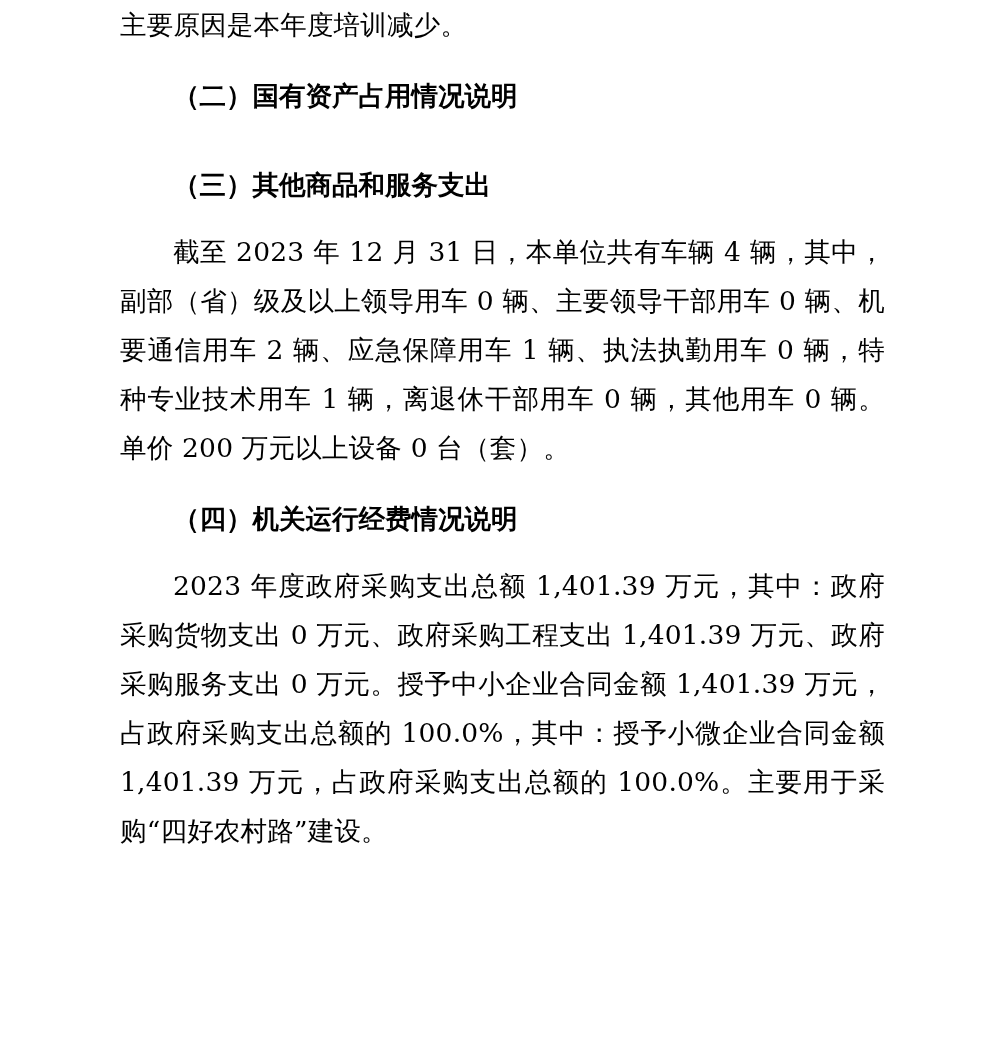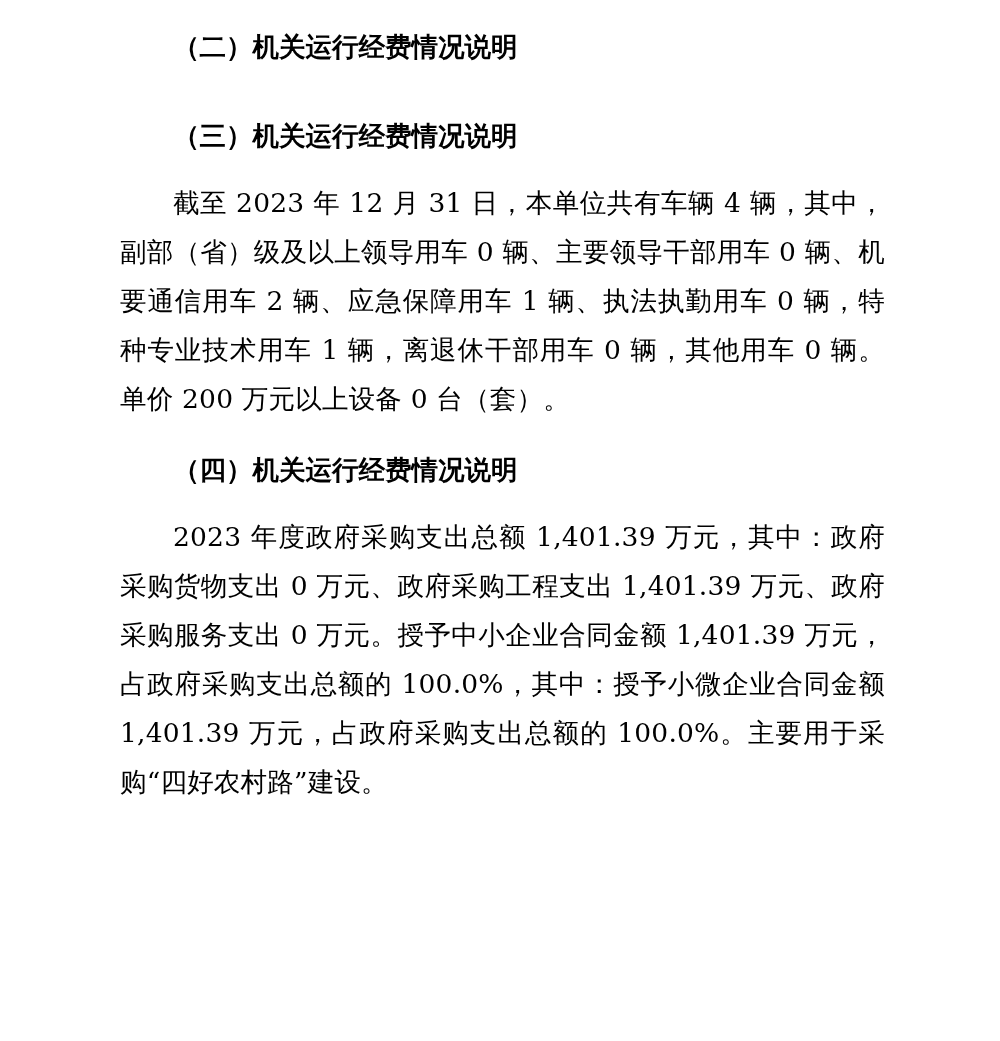--- a/index.html
+++ b/index.html
@@ -49,31 +49,32 @@
   }
   .gap-sm {
     height: 18px;
   }
 </style>
 </head>
 <body>
 
 <div class="page">
 
+  <p class="para last-left">主要原因是本年度培训减少。</p>
 
   <div class="gap"></div>
 
-  <p class="heading indent">（二）机关运行经费情况说明</p>
+  <p class="heading indent">（二）国有资产占用情况说明</p>
 
   <div class="gap-sm"></div>
 
 
   <div class="gap"></div>
 
-  <p class="heading indent">（三）机关运行经费情况说明</p>
+  <p class="heading indent">（三）其他商品和服务支出</p>
 
   <div class="gap-sm"></div>
 
   <p class="para indent last-left">截至 2023 年 12 月 31 日，本单位共有车辆 4 辆，其中，副部（省）级及以上领导用车 0 辆、主要领导干部用车 0 辆、机要通信用车 2 辆、应急保障用车 1 辆、执法执勤用车 0 辆，特种专业技术用车 1 辆，离退休干部用车 0 辆，其他用车 0 辆。单价 200 万元以上设备 0 台（套）。</p>
 
   <div class="gap"></div>
 
   <p class="heading indent">（四）机关运行经费情况说明</p>
 
   <div class="gap-sm"></div>

